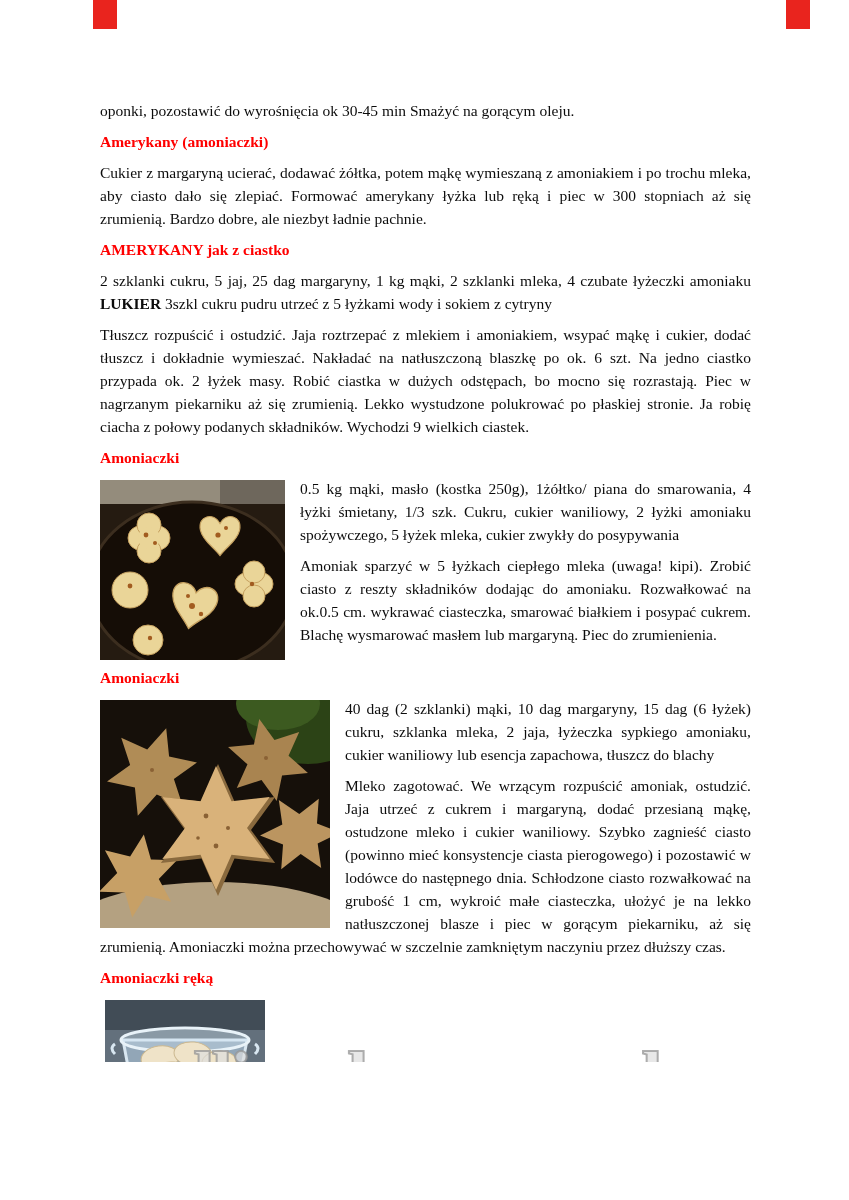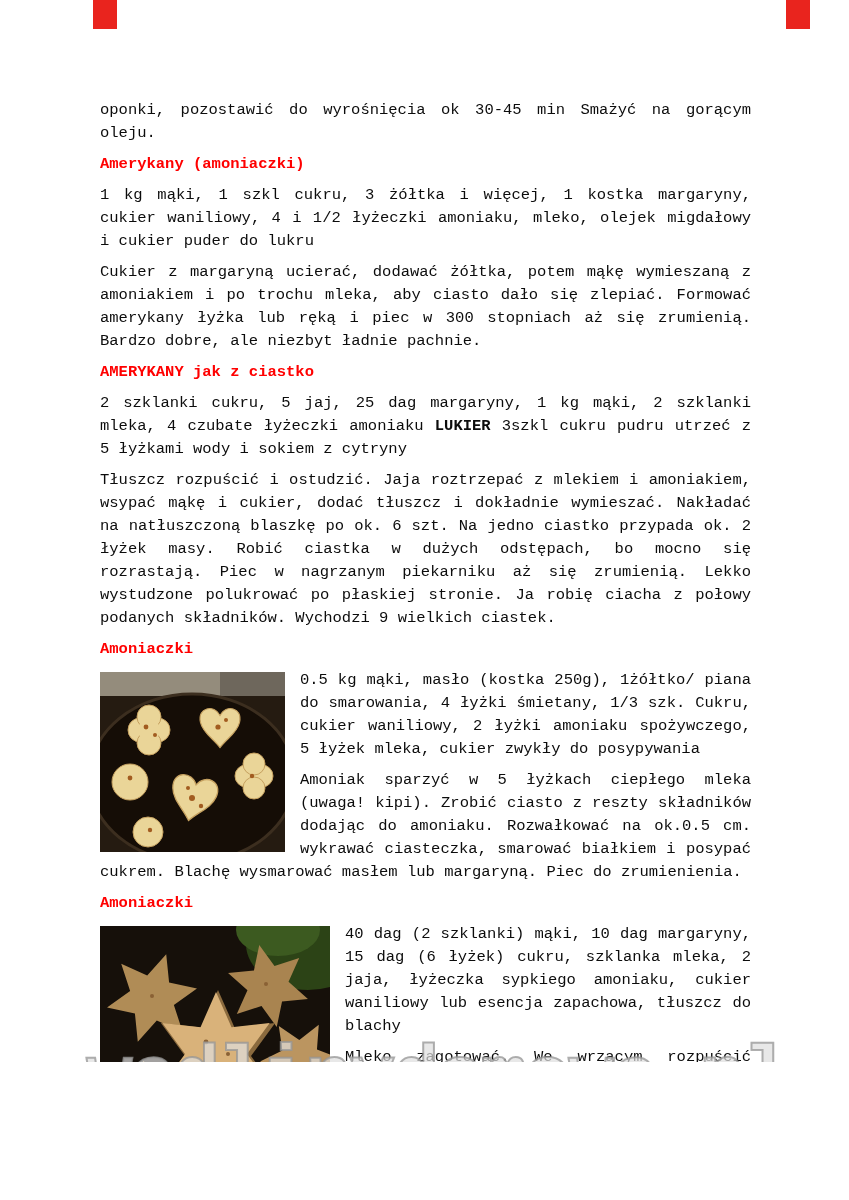--- a/index.html
+++ b/index.html
@@ -3,21 +3,21 @@
 <meta charset="utf-8">
 <style>
   * { box-sizing: border-box; }
   html, body { margin: 0; padding: 0; background: #ffffff; }
 
   .page {
     position: relative;
     width: 849px;
     height: 1062px;
     background: #ffffff;
-    font-family: Liberation Mono, monospace;
+    font-family: Liberation Serif, serif;
     font-size: 15.5px;
     color: #0c0c0c;
     overflow: hidden;
   }
 
   .corner-mark {
     position: absolute;
     top: 0;
     width: 24px;
     height: 29px;
@@ -79,21 +79,20 @@
 <div class="page">
 
   <div class="corner-mark left"></div>
   <div class="corner-mark right"></div>
 
   <div class="content">
 
     <p class="para">oponki, pozostawić do wyrośnięcia ok 30-45 min Smażyć na gorącym oleju.</p>
 
     <h2 class="heading">Amerykany (amoniaczki)</h2>
-    <p class="para">1 kg mąki, 1 szkl cukru, 3 żółtka i więcej, 1 kostka margaryny, cukier waniliowy, 4 i 1/2 łyżeczki amoniaku, mleko, olejek migdałowy i cukier puder do lukru</p>
     <p class="para">Cukier z margaryną ucierać, dodawać żółtka, potem mąkę wymieszaną z amoniakiem i po trochu mleka, aby ciasto dało się zlepiać. Formować amerykany łyżka lub ręką i piec w 300 stopniach aż się zrumienią. Bardzo dobre, ale niezbyt ładnie pachnie.</p>
 
     <h2 class="heading">AMERYKANY jak z ciastko</h2>
     <p class="para"><span>2 szklanki cukru, 5 jaj, 25 dag margaryny, 1 kg mąki, 2 szklanki mleka, 4 czubate łyżeczki amoniaku </span><b>LUKIER</b><span> 3szkl cukru pudru utrzeć z 5 łyżkami wody i sokiem z cytryny</span></p>
     <p class="para">Tłuszcz rozpuścić i ostudzić. Jaja roztrzepać z mlekiem i amoniakiem, wsypać mąkę i cukier, dodać tłuszcz i dokładnie wymieszać. Nakładać na natłuszczoną blaszkę po ok. 6 szt. Na jedno ciastko przypada ok. 2 łyżek masy. Robić ciastka w dużych odstępach, bo mocno się rozrastają. Piec w nagrzanym piekarniku aż się zrumienią. Lekko wystudzone polukrować po płaskiej stronie. Ja robię ciacha z połowy podanych składników. Wychodzi 9 wielkich ciastek.</p>
 
     <h2 class="heading">Amoniaczki</h2>
     <div class="section-body">
       <svg class="photo" width="185" height="180" viewBox="0 0 185 180" aria-hidden="true">
         <rect width="185" height="180" fill="#251b11"></rect>

